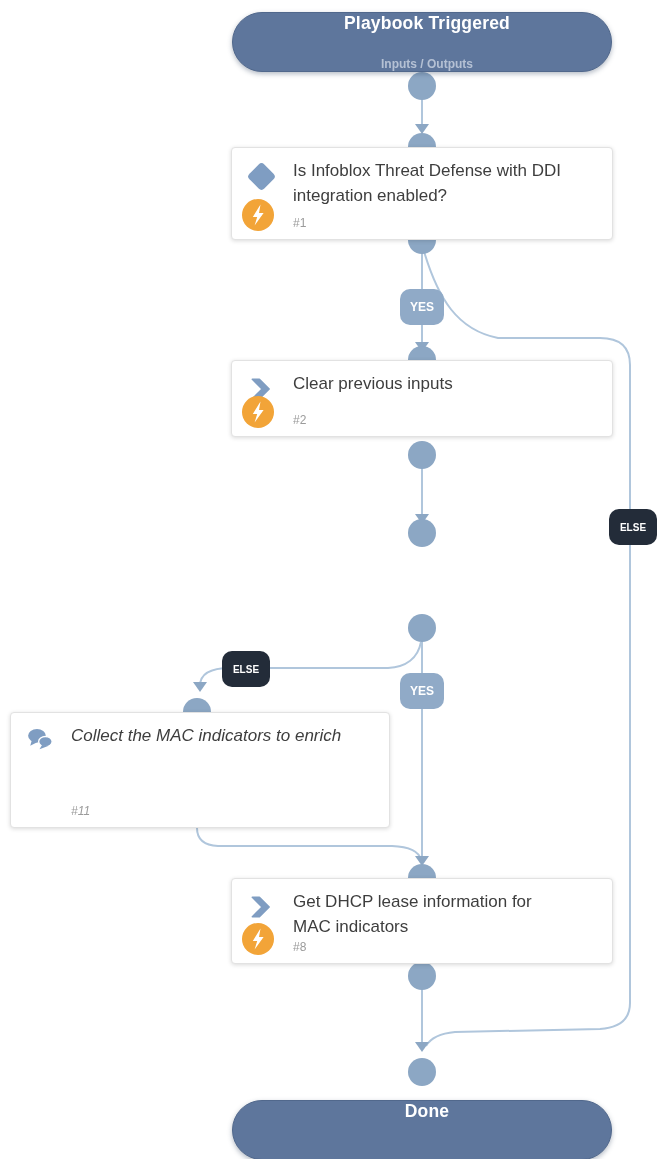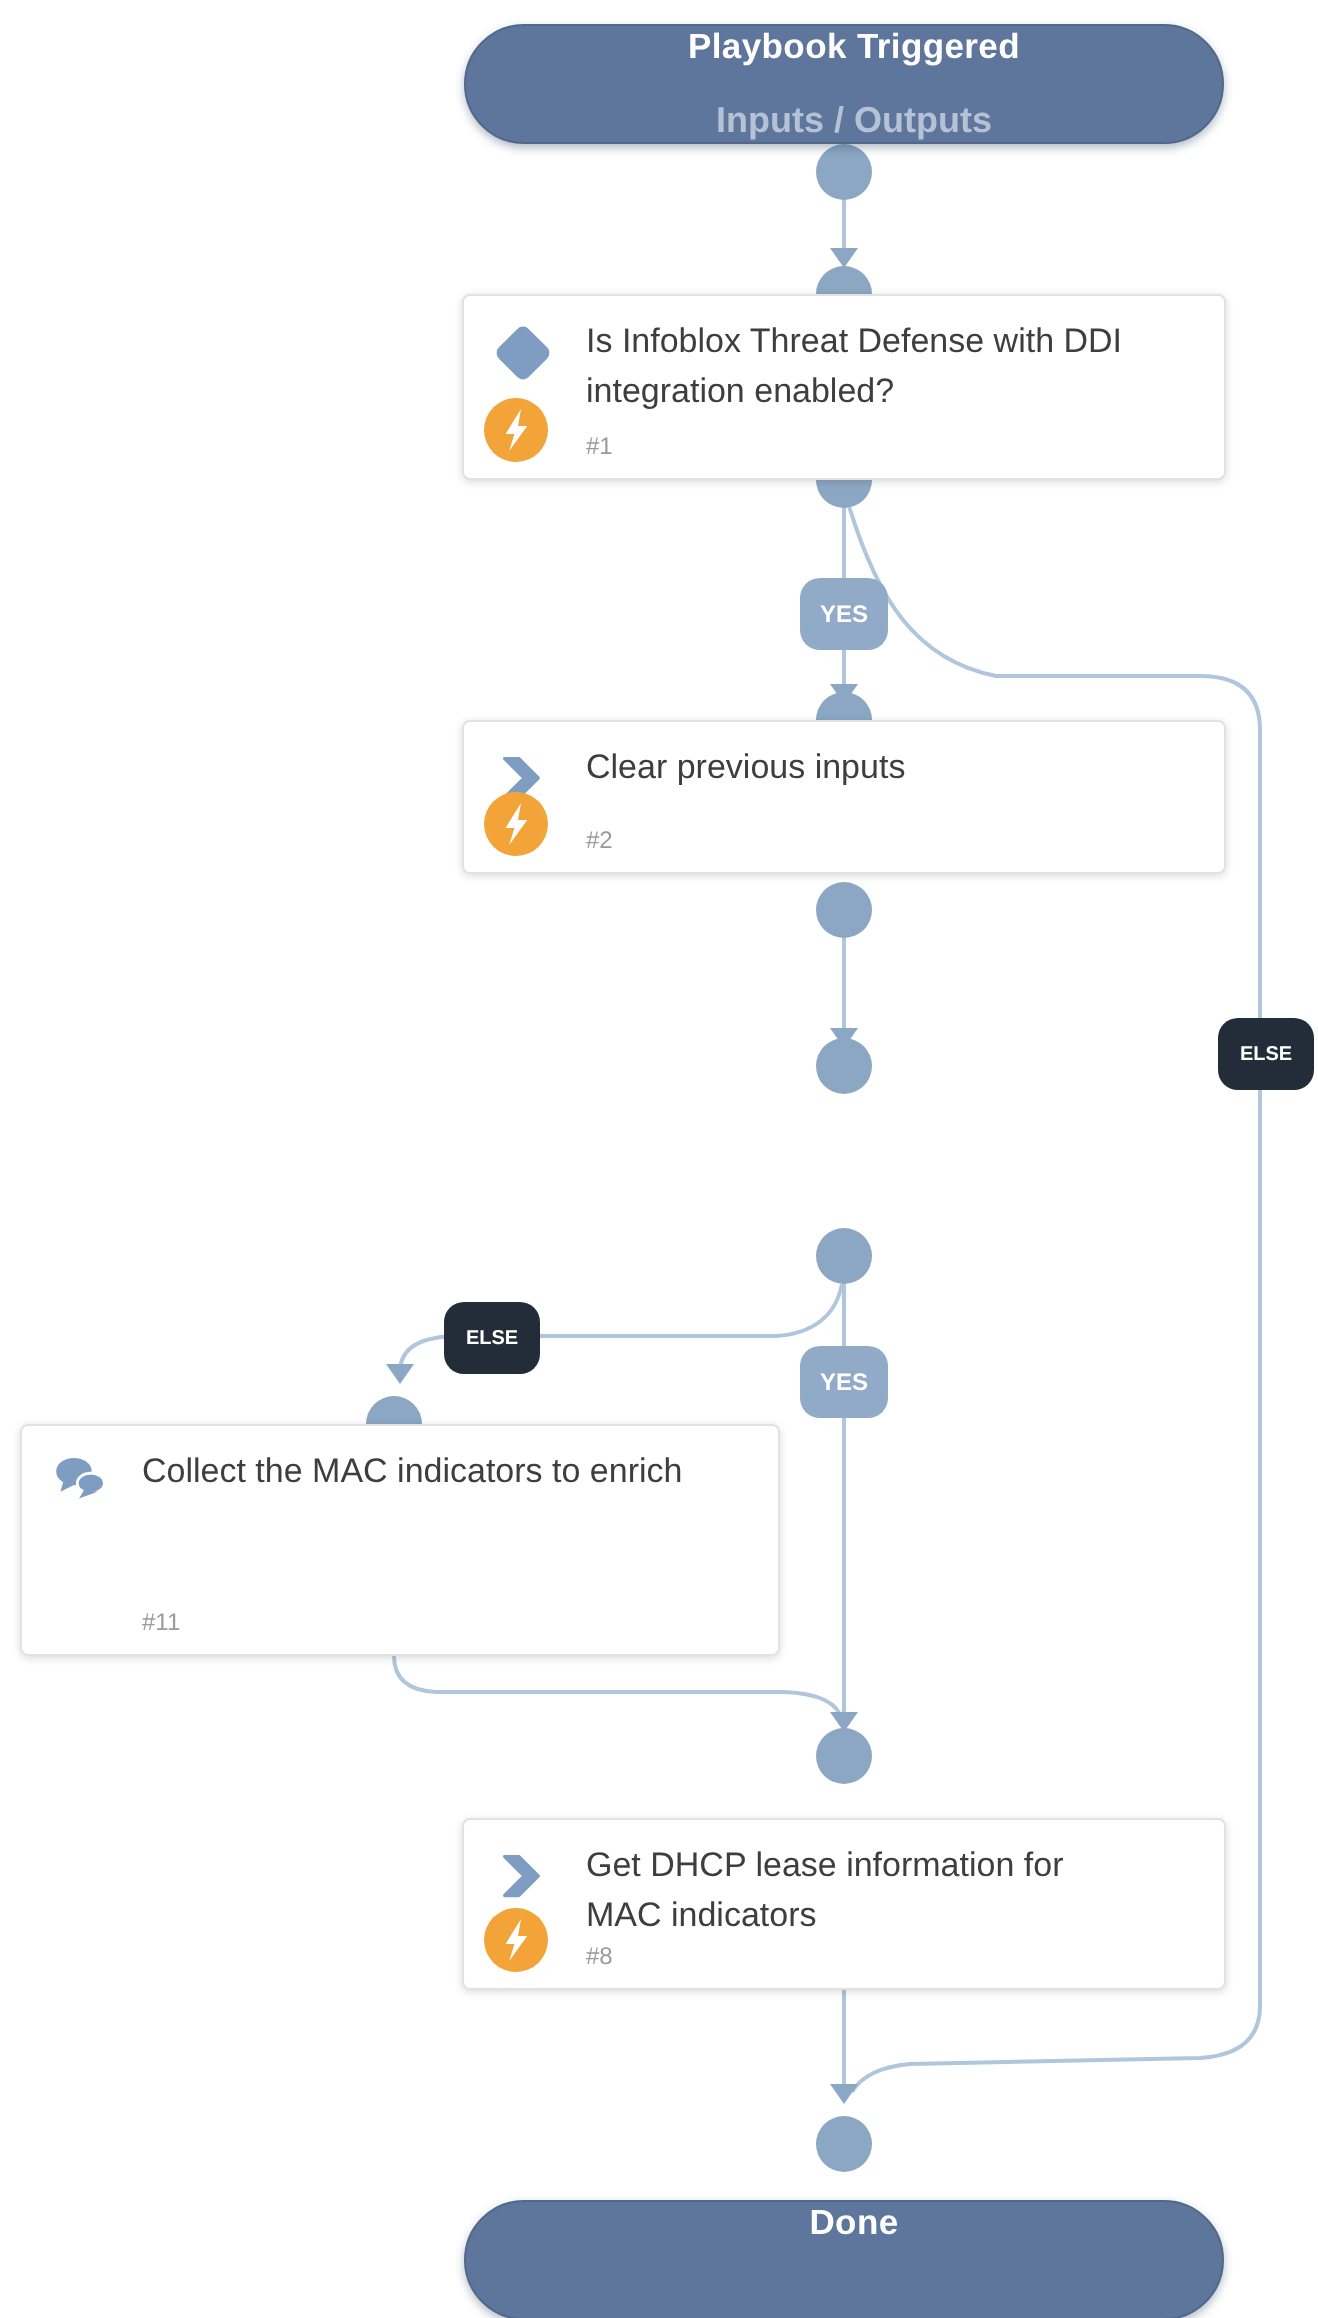--- a/index.html
+++ b/index.html
@@ -6,21 +6,21 @@
   body{width:659px;height:1159px;position:relative;background:#ffffff;
        font-family:"Liberation Sans","DejaVu Sans",sans-serif;overflow:hidden;}
   #canvas{position:absolute;inset:0;width:659px;height:1159px;}
   #wires{position:absolute;left:0;top:0;z-index:0;pointer-events:none;}
 
   
   .pill{position:absolute;background:#5e769c;border:1px solid #51688c;border-radius:30px;
         box-shadow:0 2px 5px rgba(40,60,90,.35);z-index:2;display:flex;align-items:center;
         box-sizing:border-box;padding:0 20px 0 30px;cursor:pointer;flex-direction:column;}
   .pill-title{color:#ffffff;font-size:17.5px;font-weight:700;letter-spacing:.2px;flex:1;}
-  .pill-link{color:#b5c1d4;font-size:18px;font-weight:700;cursor:pointer;}
+  .pill-link{color:#b5c1d4;font-size:12px;font-weight:700;cursor:pointer;}
 
   
   .card{position:absolute;background:#ffffff;border:1px solid #e2e2e2;border-radius:4px;
         box-shadow:0 1px 4px rgba(0,0,0,.15);z-index:2;box-sizing:border-box;cursor:pointer;}
   .card-title{margin:10px 12px 0 61px;width:272px;font-size:17px;line-height:25px;color:#3e3e3e;}
   .card-id{position:absolute;left:61px;bottom:9px;font-size:12px;color:#9b9b9b;}
   .icon-top{position:absolute;left:13px;top:12px;width:32px;height:32px;
             display:flex;align-items:center;justify-content:center;}
   .diamond{width:21px;height:21px;background:#7f9dc2;border-radius:4px;transform:rotate(45deg);}
   .bolt{position:absolute;left:10px;bottom:8px;width:32px;height:32px;}
@@ -98,34 +98,34 @@
     </span>
     <div class="card-title">Clear previous inputs</div>
     <svg class="bolt" viewBox="0 0 32 32">
       <circle cx="16" cy="16" r="16" fill="#f2a438"></circle>
       <path d="M18.5 5.5 L10.8 18 h4.4 L12.6 26.5 L21.6 14 h-4.6 Z" fill="#ffffff"></path>
     </svg>
     <span class="card-id">#2</span>
   </div>
 
 
-  <div class="card c11" style="left:10px;top:712px;width:380px;height:116px;">
+  <div class="card c11" style="left:10px;top:712px;width:380px;height:116px;font-style:italic;">
     <span class="icon-top" style="left:12px;top:10px;">
       <svg width="27" height="25" viewBox="0 0 32 29">
         <ellipse cx="13" cy="10" rx="10.5" ry="8" fill="#7f9dc2"></ellipse>
         <polygon points="7,15 15,17 5,22" fill="#7f9dc2"></polygon>
         <ellipse cx="23" cy="17" rx="8" ry="6" fill="#7f9dc2" stroke="#ffffff" stroke-width="1.6"></ellipse>
         <polygon points="19,21 27,22 16,26" fill="#7f9dc2"></polygon>
       </svg>
     </span>
     <div class="card-title">Collect the MAC indicators to enrich</div>
     <span class="card-id">#11</span>
   </div>
 
-  <div class="card" style="left:231px;top:878px;width:382px;height:86px;margin-top:31px;">
+  <div class="card" style="left:231px;top:878px;width:382px;height:86px;">
     <span class="icon-top">
       <svg width="26" height="26" viewBox="0 0 24 24">
           <path d="M4 3 h6.5 l9 9 -9 9 H4 l9 -9 Z" fill="#7f9dc2" stroke="#7f9dc2" stroke-width="1.5" stroke-linejoin="round"></path>
         </svg>
     </span>
     <div class="card-title">Get DHCP lease information for MAC indicators</div>
     <svg class="bolt" viewBox="0 0 32 32">
       <circle cx="16" cy="16" r="16" fill="#f2a438"></circle>
       <path d="M18.5 5.5 L10.8 18 h4.4 L12.6 26.5 L21.6 14 h-4.6 Z" fill="#ffffff"></path>
     </svg>

